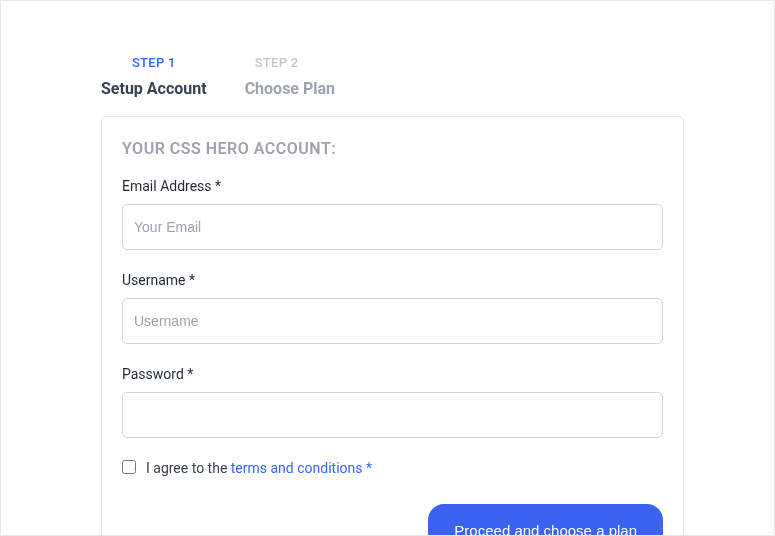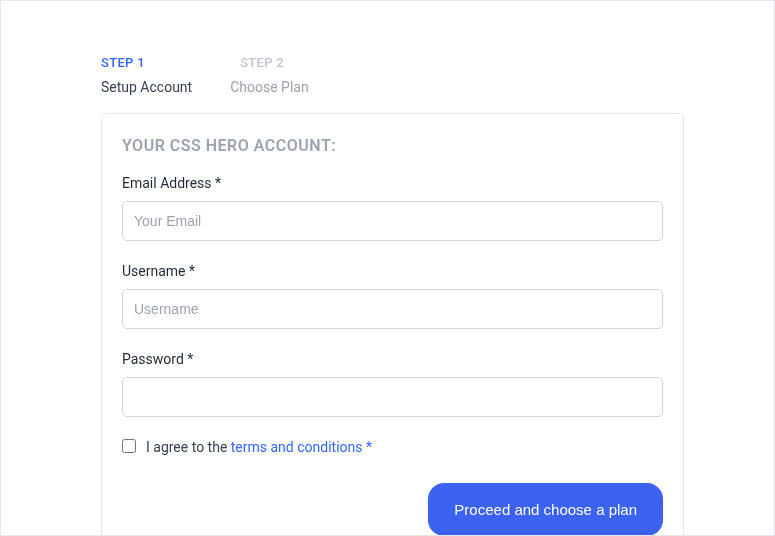--- a/index.html
+++ b/index.html
@@ -34,26 +34,27 @@
       display: flex;
       gap: 38px;
       margin-top: 36px;
     }
     .step .step-label {
       font-size: 13px;
       font-weight: 500;
       letter-spacing: 0.3px;
     }
     .step .step-desc {
-      font-size: 14px;
-      font-weight: 400;
+      font-size: 16px;
+      font-weight: 700;
       margin-top: 9px;
     }
     .step.active .step-label {
       color: #3366ff;
+      text-align: center;
     }
     .step.active .step-desc {
       color: #374151;
     }
     .step.inactive .step-label {
       color: #c0c6d0;
       margin-left: 10px;
     }
     .step.inactive .step-desc {
       color: #9ca3af;
@@ -74,21 +75,21 @@
       margin-bottom: 22px;
     }
     .field-label {
       font-size: 14px;
       font-weight: 400;
       color: #1f2937;
       margin-bottom: 10px;
     }
     .field-input {
       width: 100%;
-      height: 40px;
+      height: 46px;
       border: 1px solid #d1d5db;
       border-radius: 5px;
       padding: 0 11px;
       font-size: 14px;
       color: #374151;
       background: #fff;
     }
     .field-input::placeholder {
       color: #9ca3af;
     }

